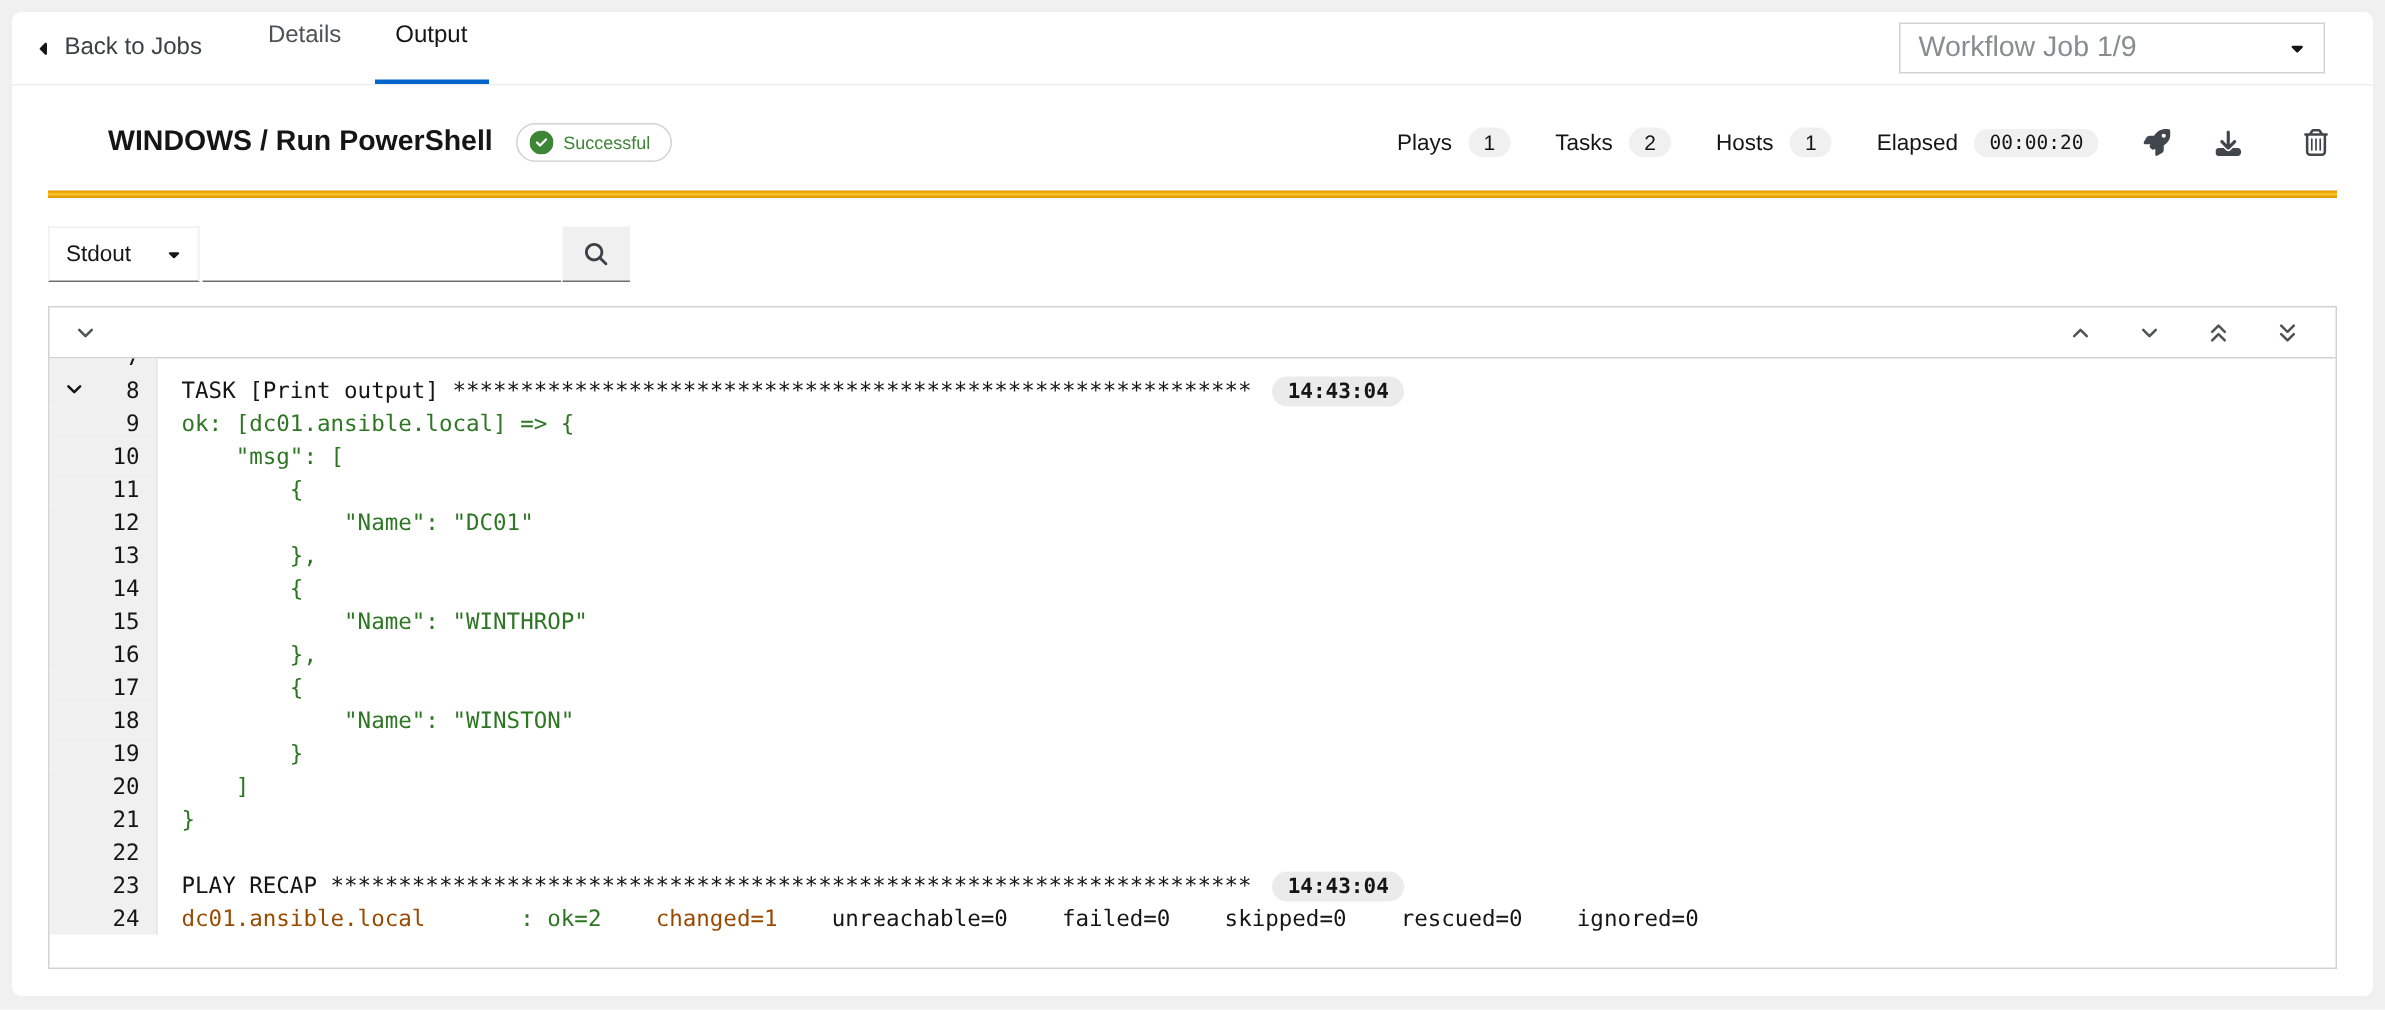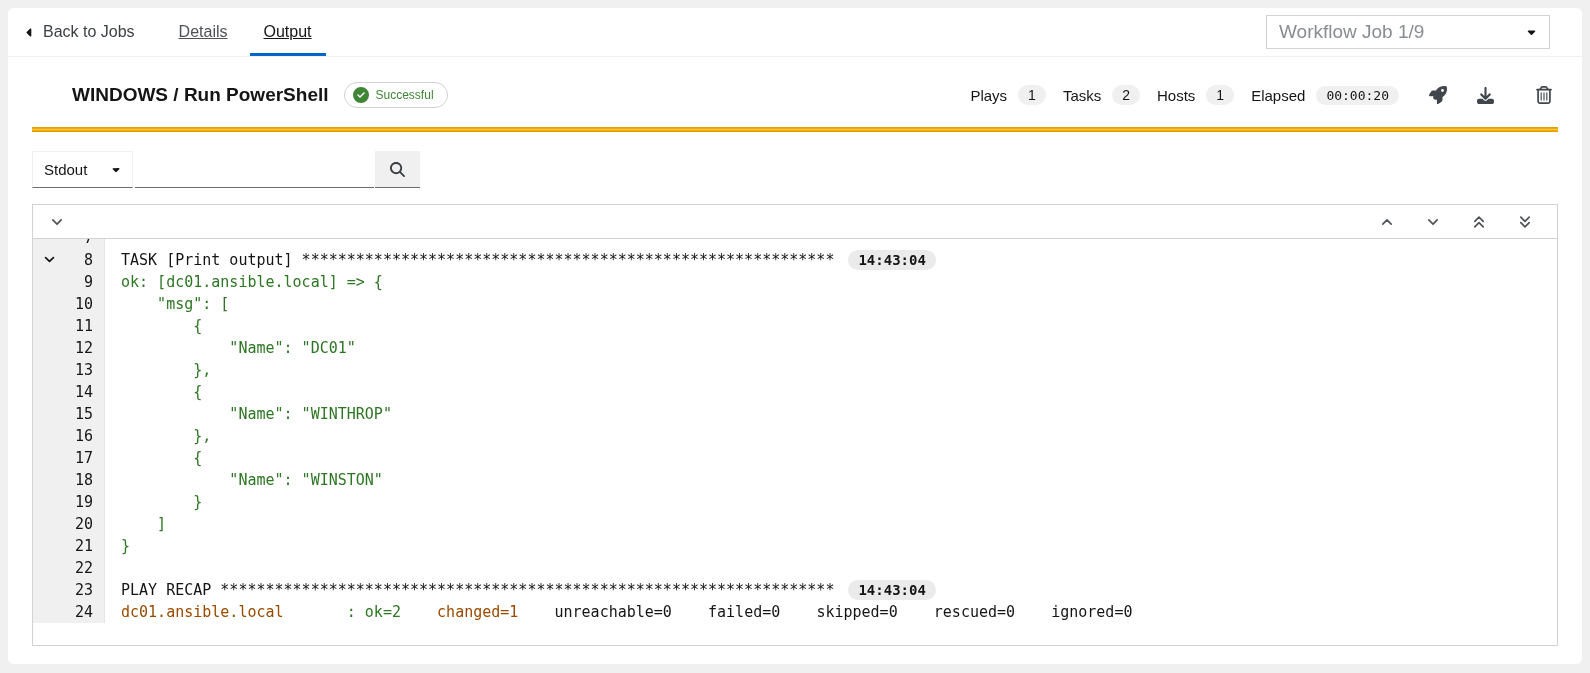--- a/index.html
+++ b/index.html
@@ -21,24 +21,23 @@
   .topnav {
     display:flex; align-items:stretch; height:49px;
     border-bottom:1px solid #efefef; padding:0 18px;
   }
   .back-link {
     display:flex; align-items:center; gap:8px;
     font-size:16px; color:#3c3f42; cursor:pointer; margin-right:26px;
   }
   .back-link svg { display:block; }
   .tab {
-    display:flex; align-items:flex-end; padding:12px 14px; margin:0 4px;
+    display:flex; align-items:flex-start; padding:7px 14px; margin:0 4px;
     font-size:16px; color:#4f5255; cursor:pointer;
     border-bottom:3px solid transparent;
-    text-decoration:underline;
   }
   .tab.active { color:#151515; border-bottom-color:#0066cc; }
   .workflow-select {
     margin-left:auto; align-self:center;
     width:284px; height:34px;
     border:1px solid #d2d2d2;
     display:flex; align-items:center; padding:0 12px;
     color:#8a8d90; font-size:19px; cursor:pointer; background:#fff;
     margin-right:14px;
   }
@@ -50,21 +49,21 @@
     padding:0 24px; height:60px; margin-top:8px;margin-left:40px;
   }
   .job-title { font-size:19px; font-weight:bold; color:#151515; }
   .status-badge {
     display:inline-flex; align-items:center; gap:7px;
     border:1px solid #d2d2d2; border-radius:16px;
     padding:4px 13px 4px 8px; margin-left:15px; background:#fff;
   }
   .status-badge .label { color:#3e8635; font-size:12px; }
   .header-right { margin-left:auto; display:flex; align-items:center; }
-  .stats { display:flex; align-items:center; gap:17px; }
+  .stats { display:flex; align-items:center; gap:30px; }
   .stat { display:flex; align-items:center; gap:11px; font-size:15px; color:#151515; }
   .pill {
     background:#f0f0f0; border-radius:12px; padding:2px 10px;
     font-size:14px; color:#151515;
   }
   .pill.mono { font-family:"DejaVu Sans Mono", monospace; font-size:13px; }
   .actions { display:flex; align-items:center; margin-left:24px; }
   .icon-btn {
     background:none; border:none; padding:6px; cursor:pointer;
     display:flex; align-items:center; justify-content:center;

